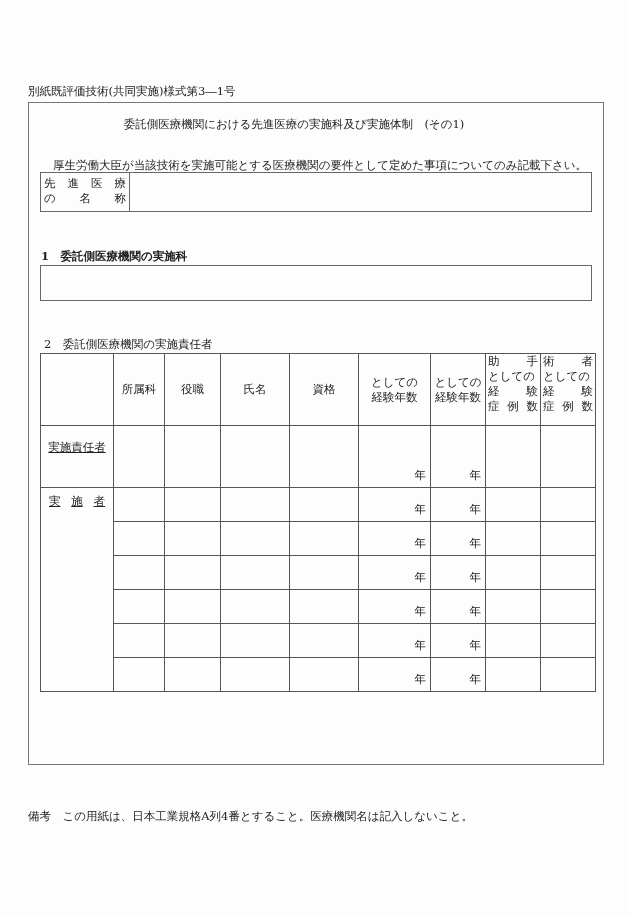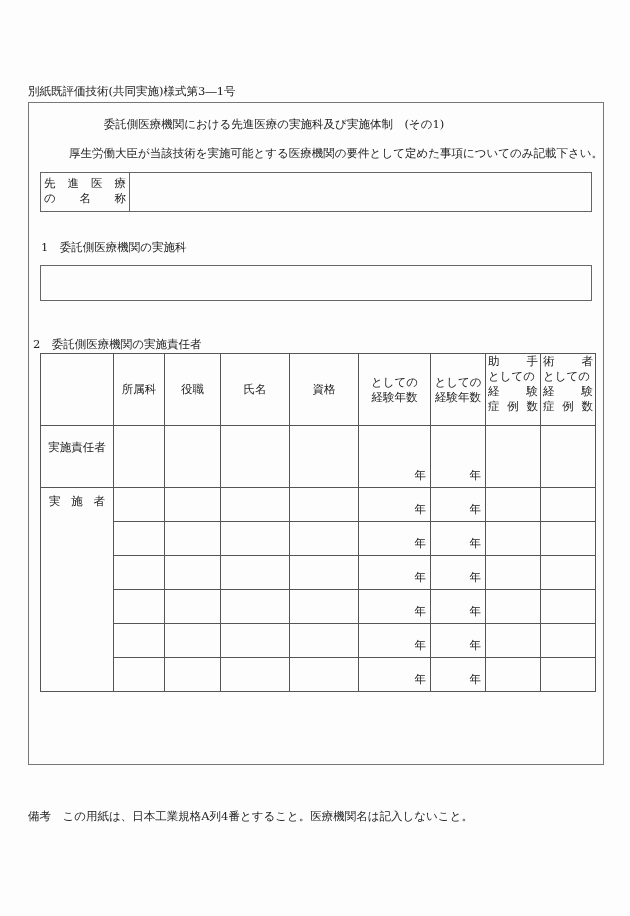--- a/index.html
+++ b/index.html
@@ -4,38 +4,38 @@
 <style>
   html, body { margin:0; padding:0; }
   body {
     width:630px; height:916px; background:#fdfdfd; position:relative; overflow:hidden;
     font-family:"DejaVu Serif","Liberation Serif",serif; color:#222;
   }
   .abs { position:absolute; }
   .t { font-size:11.5px; line-height:14px; white-space:nowrap; }
   .form-id { left:28px; top:84px; }
   .frame { left:28px; top:102px; width:576px; height:663px; border:1px solid #777; box-sizing:border-box; }
-  .title { left:0; width:548px; top:117px; text-align:center; }
-  .instr { left:53px; top:146px;margin-left:16px; }
+  .title { left:0; width:548px; top:117px; text-align:center;padding-left:20px; }
+  .instr { left:53px; top:158px; }
   .namebox { left:40px; top:172px; width:552px; height:40px; border:1px solid #666; box-sizing:border-box; }
   .namebox .lbl { position:absolute; left:0; top:0; width:89px; height:38px; border-right:1px solid #666; box-sizing:border-box; padding:3px 3px 0 3px; }
   .spread { display:flex; justify-content:space-between; font-size:11.5px; line-height:15px; }
   .spread.second { padding-left:0; }
   .namebox .val { position:absolute; left:90px; top:0; right:0; height:38px; }
-  .sec1-label { left:41px; top:240px; }
+  .sec1-label { left:41px; top:249px;font-weight:bold; }
   .sec1box { left:40px; top:265px; width:552px; height:36px; border:1px solid #666; box-sizing:border-box; }
-  .sec2-label { left:33px; top:337px; }
+  .sec2-label { left:44px; top:337px; }
   table.staff { position:absolute; left:40px; top:353px; width:555px; border-collapse:collapse; table-layout:fixed; }
   table.staff td { border:1px solid #555; padding:0; font-size:11.5px; line-height:15px; vertical-align:middle; text-align:center; }
   table.staff tr.hdr td { height:71px; }
   table.staff tr.lead td { height:57px; }
   table.staff tr.mem td { height:29px; }
   .yr { text-align:right !important; vertical-align:bottom !important; padding:0 4px 4px 0 !important; }
   .rowlabel { vertical-align:top !important; }
-  .rowlabel span { display:block; padding-top:14px; }
+  .rowlabel span { display:block; padding-top:14px;text-decoration:underline; }
   .rowlabel.mem span { padding-top:6px; display:flex; justify-content:space-between; padding-left:8px; padding-right:8px; }
   .vhead { text-align:left !important; vertical-align:top !important; padding:0 2px !important; }
   .vhead .line { display:flex; justify-content:space-between; }
   .note { left:28px; top:809px; }
 </style>
 </head>
 <body>
 
 <div class="abs t form-id">別紙既評価技術(共同実施)様式第3―1号</div>
 

